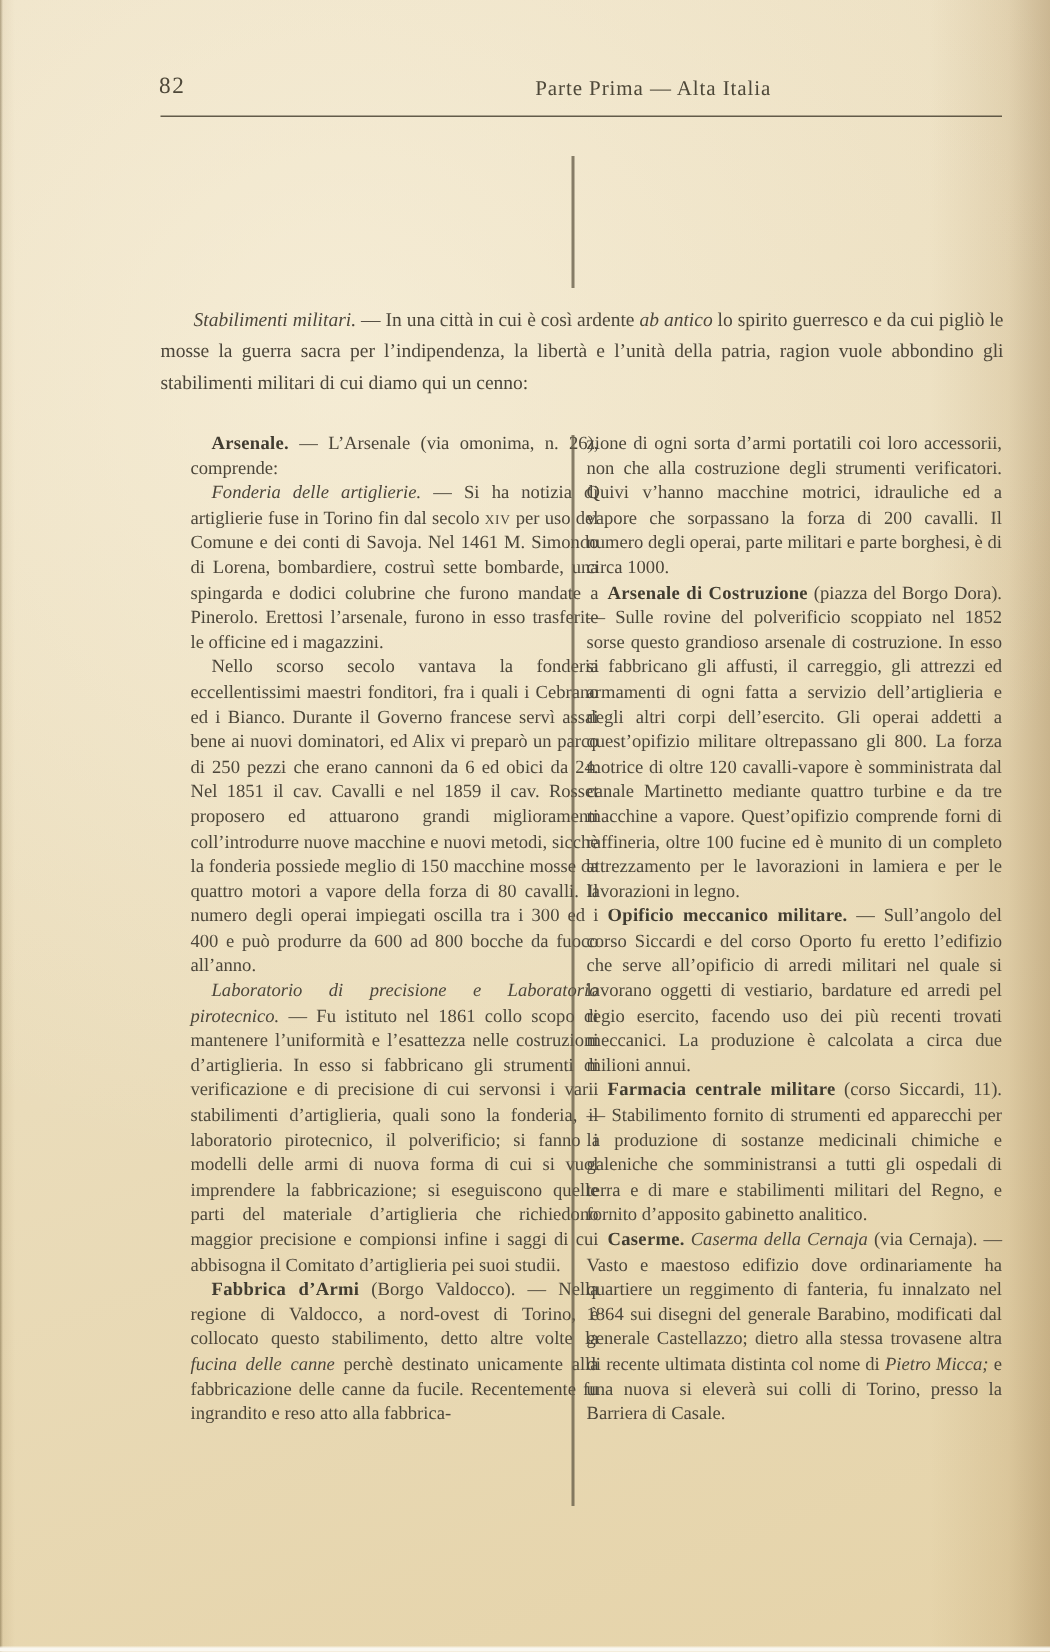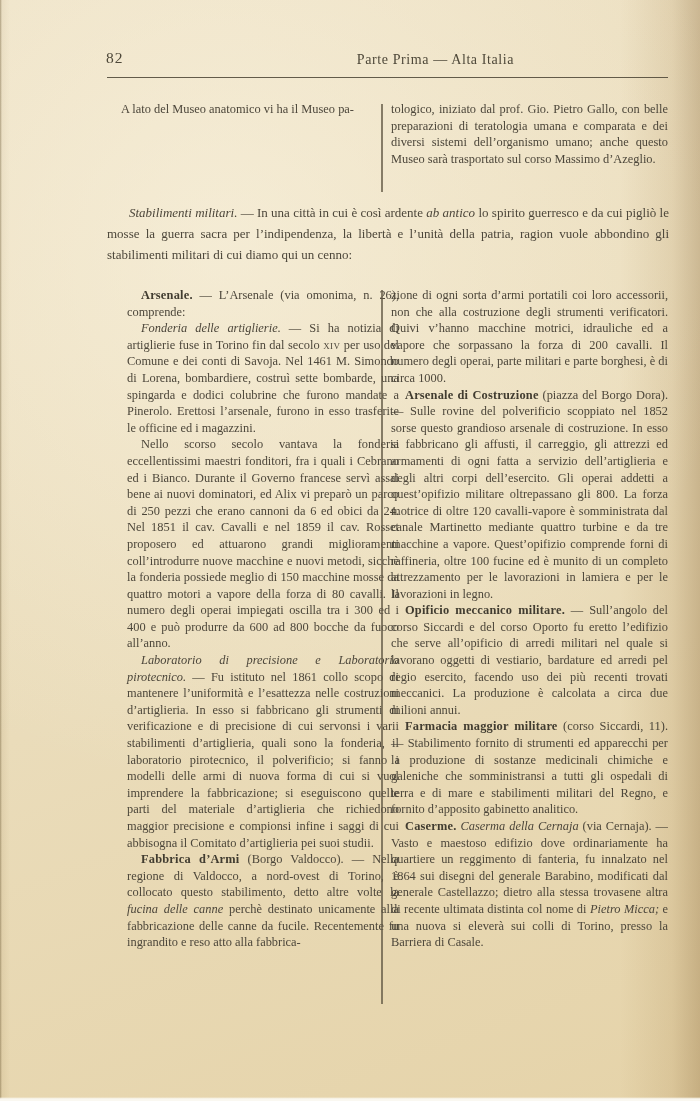--- a/index.html
+++ b/index.html
@@ -49,39 +49,35 @@
 
 <div class="page">
   <div class="edge-left"></div>
   <div class="edge-bottom"></div>
 
   <div class="page-number">82</div>
   <div class="header-title">Parte Prima — Alta Italia</div>
   <div class="header-rule"></div>
 
   <div class="textcol col-left-top">
-      <p class="par indent"><span class="seg normal">A lato del Museo anatomico vi ha il Museo pa-</span></p>
-    </div>
-  <div class="textcol col-right-top">
-      <p class="par"><span class="seg normal">tologico, iniziato dal prof. Gio. Pietro Gallo, con belle preparazioni di teratologia umana e comparata e dei diversi sistemi dell’organismo umano; anche questo Museo sarà trasportato sul corso Massimo d’Azeglio.</span></p>
     </div>
   <div class="divider-top"></div>
 
   <div class="textcol intro">
       <p class="par indent"><span class="seg italic">Stabilimenti militari.</span><span class="seg normal"> — In una città in cui è così ardente </span><span class="seg italic">ab antico</span><span class="seg normal"> lo spirito guerresco e da cui pigliò le mosse la guerra sacra per l’indipendenza, la libertà e l’unità della patria, ragion vuole abbondino gli stabilimenti militari di cui diamo qui un cenno:</span></p>
     </div>
 
   <div class="textcol col-left-main">
       <p class="par indent"><span class="seg bold">Arsenale.</span><span class="seg normal"> — L’Arsenale (via omonima, n. 26), comprende:</span></p>
       <p class="par indent"><span class="seg italic">Fonderia delle artiglierie.</span><span class="seg normal"> — Si ha notizia di artiglierie fuse in Torino fin dal secolo </span><span class="seg smallcaps">xiv</span><span class="seg normal"> per uso del Comune e dei conti di Savoja. Nel 1461 M. Simondo di Lorena, bombardiere, costruì sette bombarde, una spingarda e dodici colubrine che furono mandate a Pinerolo. Erettosi l’arsenale, furono in esso trasferite le officine ed i magazzini.</span></p>
       <p class="par indent"><span class="seg normal">Nello scorso secolo vantava la fonderia eccellentissimi maestri fonditori, fra i quali i Cebrano ed i Bianco. Durante il Governo francese servì assai bene ai nuovi dominatori, ed Alix vi preparò un parco di 250 pezzi che erano cannoni da 6 ed obici da 24. Nel 1851 il cav. Cavalli e nel 1859 il cav. Rosset proposero ed attuarono grandi miglioramenti coll’introdurre nuove macchine e nuovi metodi, sicchè la fonderia possiede meglio di 150 macchine mosse da quattro motori a vapore della forza di 80 cavalli. Il numero degli operai impiegati oscilla tra i 300 ed i 400 e può produrre da 600 ad 800 bocche da fuoco all’anno.</span></p>
       <p class="par indent"><span class="seg italic">Laboratorio di precisione e Laboratorio pirotecnico.</span><span class="seg normal"> — Fu istituto nel 1861 collo scopo di mantenere l’uniformità e l’esattezza nelle costruzioni d’artiglieria. In esso si fabbricano gli strumenti di verificazione e di precisione di cui servonsi i varii stabilimenti d’artiglieria, quali sono la fonderia, il laboratorio pirotecnico, il polverificio; si fanno i modelli delle armi di nuova forma di cui si vuol imprendere la fabbricazione; si eseguiscono quelle parti del materiale d’artiglieria che richiedono maggior precisione e compionsi infine i saggi di cui abbisogna il Comitato d’artiglieria pei suoi studii.</span></p>
       <p class="par indent"><span class="seg bold">Fabbrica d’Armi</span><span class="seg normal"> (Borgo Valdocco). — Nella regione di Valdocco, a nord-ovest di Torino, è collocato questo stabilimento, detto altre volte la </span><span class="seg italic">fucina delle canne</span><span class="seg normal"> perchè destinato unicamente alla fabbricazione delle canne da fucile. Recentemente fu ingrandito e reso atto alla fabbrica-</span></p>
     </div>
   <div class="textcol col-right-main">
       <p class="par"><span class="seg normal">zione di ogni sorta d’armi portatili coi loro accessorii, non che alla costruzione degli strumenti verificatori. Quivi v’hanno macchine motrici, idrauliche ed a vapore che sorpassano la forza di 200 cavalli. Il numero degli operai, parte militari e parte borghesi, è di circa 1000.</span></p>
       <p class="par indent"><span class="seg bold">Arsenale di Costruzione</span><span class="seg normal"> (piazza del Borgo Dora). — Sulle rovine del polverificio scoppiato nel 1852 sorse questo grandioso arsenale di costruzione. In esso si fabbricano gli affusti, il carreggio, gli attrezzi ed armamenti di ogni fatta a servizio dell’artiglieria e degli altri corpi dell’esercito. Gli operai addetti a quest’opifizio militare oltrepassano gli 800. La forza motrice di oltre 120 cavalli-vapore è somministrata dal canale Martinetto mediante quattro turbine e da tre macchine a vapore. Quest’opifizio comprende forni di raffineria, oltre 100 fucine ed è munito di un completo attrezzamento per le lavorazioni in lamiera e per le lavorazioni in legno.</span></p>
       <p class="par indent"><span class="seg bold">Opificio meccanico militare.</span><span class="seg normal"> — Sull’angolo del corso Siccardi e del corso Oporto fu eretto l’edifizio che serve all’opificio di arredi militari nel quale si lavorano oggetti di vestiario, bardature ed arredi pel regio esercito, facendo uso dei più recenti trovati meccanici. La produzione è calcolata a circa due milioni annui.</span></p>
-      <p class="par indent"><span class="seg bold">Farmacia maggior militare</span><span class="seg normal"> (corso Siccardi, 11). — Stabilimento fornito di strumenti ed apparecchi per la produzione di sostanze medicinali chimiche e galeniche che somministransi a tutti gli ospedali di terra e di mare e stabilimenti militari del Regno, e fornito d’apposito gabinetto analitico.</span></p>
+      <p class="par indent"><span class="seg bold">Farmacia centrale militare</span><span class="seg normal"> (corso Siccardi, 11). — Stabilimento fornito di strumenti ed apparecchi per la produzione di sostanze medicinali chimiche e galeniche che somministransi a tutti gli ospedali di terra e di mare e stabilimenti militari del Regno, e fornito d’apposito gabinetto analitico.</span></p>
       <p class="par indent"><span class="seg bold">Caserme.</span><span class="seg normal"> </span><span class="seg italic">Caserma della Cernaja</span><span class="seg normal"> (via Cernaja). — Vasto e maestoso edifizio dove ordinariamente ha quartiere un reggimento di fanteria, fu innalzato nel 1864 sui disegni del generale Barabino, modificati dal generale Castellazzo; dietro alla stessa trovasene altra di recente ultimata distinta col nome di </span><span class="seg italic">Pietro Micca;</span><span class="seg normal"> e una nuova si eleverà sui colli di Torino, presso la Barriera di Casale.</span></p>
     </div>
   <div class="divider-main"></div>
 </div>
 
 </body></html>

